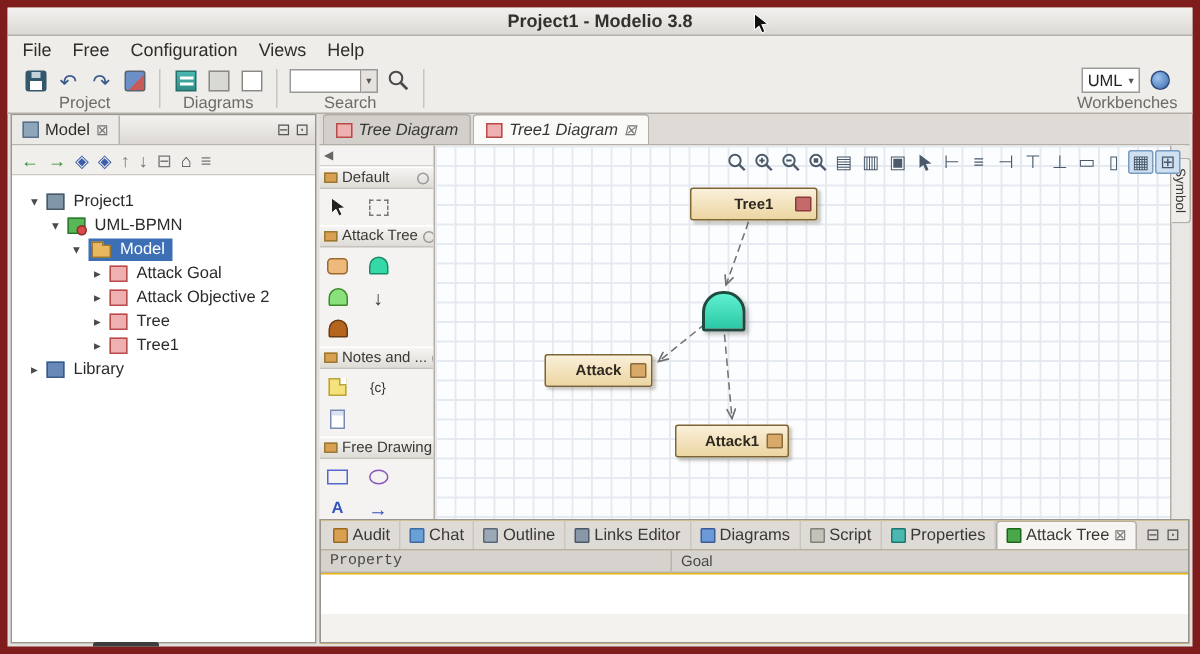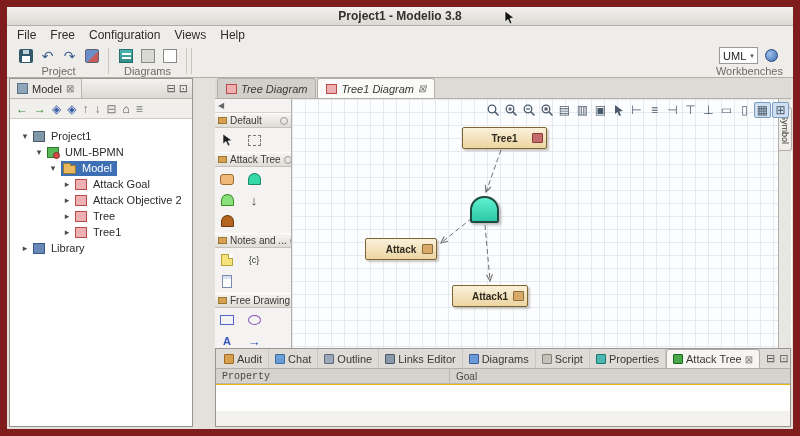--- a/index.html
+++ b/index.html
@@ -1,19 +1,19 @@
 <!DOCTYPE html>
 <html><head>
 <meta charset="utf-8">
 <style>
   * { box-sizing: border-box; margin: 0; padding: 0; }
   html,body { background:#888; }
   .window {
     position: relative; width: 800px; height: 436px;
-    border: 7px solid #7f1d1d; background: #e4e1dc;
+    border: 5px solid #7f1d1d; background: #e4e1dc;
     font-family: "Liberation Sans", sans-serif; overflow: hidden;
   }
   
   .titlebar {
     position:absolute; left:0; top:0; right:0; height:19px;
     background: linear-gradient(#f3f1ef,#dcd9d4);
     border-bottom:1px solid #b3afa8; text-align:center;
     font-size:12px; font-weight:bold; color:#33312d; line-height:18px;
   }
   .cursor { position:absolute; left:497px; top:3px; z-index:90; }
@@ -49,21 +49,21 @@
   .ic-folders { position:relative; width:16px; height:13px; }
   .ic-folders::before { content:""; position:absolute; left:0; top:0; width:11px; height:9px; background:#7da7d9; border:1px solid #46648c; }
   .ic-folders::after { content:""; position:absolute; left:4px; top:3px; width:11px; height:9px; background:#aac6e8; border:1px solid #46648c; }
   .ic-wb { width:13px; height:13px; border-radius:50%; background:radial-gradient(circle at 35% 35%, #9ec2ec, #3a6cb0); border:1px solid #2a4a80; }
   .search-field { display:flex; align-items:center; }
   .search-input { width:48px; height:16px; border:1px solid #999; background:#fff; font-size:10px; padding:0 2px; font-family:"Liberation Sans",sans-serif; }
   .drop-btn { width:11px; height:16px; border:1px solid #999; border-left:none; background:#e6e3de; font-size:7px; color:#555; display:inline-flex; align-items:center; justify-content:center; }
   .combo { display:flex; align-items:center; height:17px; border:1px solid #999; background:#fff; font-size:11px; padding:0 3px; gap:4px; color:#222; }
   .combo .ca { font-size:7px; color:#555; }
   
-  .left-panel { position:absolute; left:2px; top:71px; width:184px; bottom:2px; background:#fff; border:1px solid #9a968f; }
+  .left-panel { position:absolute; left:2px; top:71px; width:204px; bottom:2px; background:#fff; border:1px solid #9a968f; }
   .lp-header { position:absolute; top:0; left:0; right:0; height:20px; background:linear-gradient(#f4f2f0,#dcd9d4); border-bottom:1px solid #b9b5ae; display:flex; align-items:center; }
   .lp-tab { display:flex; align-items:center; gap:4px; padding:0 7px; height:100%; background:#eceae7; border-right:1px solid #b9b5ae; font-size:11px; color:#2f2d2a; }
   .lp-view-icon { width:11px; height:11px; background:#8ea6ba; border:1px solid #5a7088; }
   .lp-btns { margin-left:auto; display:flex; gap:3px; padding-right:4px; color:#555; font-size:11px; }
   .lp-toolbar { position:absolute; top:20px; left:0; right:0; height:20px; background:#f1efec; border-bottom:1px solid #cfccc6; display:flex; align-items:center; gap:6px; padding:0 6px; font-size:12px; }
   .lp-tree { position:absolute; top:40px; left:0; right:0; bottom:0; background:#fff; font-size:11px; color:#2b2a28; padding-top:9px; overflow:hidden; }
   .tree-row { display:flex; align-items:center; height:16px; gap:3px; }
   .arrow { width:10px; text-align:center; color:#4a4a4a; font-size:9px; }
   .t-icon { width:12px; height:11px; flex:none; }
   .t-label { padding:0 3px; line-height:13px; white-space:nowrap; }
@@ -189,20 +189,35 @@
         <span class="ic">
             <span class="ic-diagram2"></span>
           </span>
         <span class="ic">
             <span class="ic-diagram3"></span>
           </span>
       </div>
       <div class="tb-label">Diagrams</div>
     </div>
     <div class="tb-sep"></div>
+    <div class="tb-group">
+      <div class="tb-icons">
+        <span class="search-field">
+          <input class="search-input" value="" style="">
+          <span class="drop-btn">▾</span>
+        </span>
+        <span class="ic">
+          <svg width="15" height="15" viewBox="0 0 15 15">
+              <circle cx="6" cy="6" r="4.2" fill="none" stroke="#4a4a4a" stroke-width="1.4"></circle>
+              <line x1="9.2" y1="9.2" x2="13.5" y2="13.5" stroke="#4a4a4a" stroke-width="1.8"></line>
+            </svg>
+        </span>
+      </div>
+      <div class="tb-label">Search</div>
+    </div>
     <div class="tb-sep"></div>
     <div class="tb-spacer"></div>
     <div class="tb-group">
       <div class="tb-icons">
         <span class="combo">
           <span>UML</span>
           <span class="ca">▾</span>
         </span>
         <span class="ic">
             <span class="ic-wb"></span>

